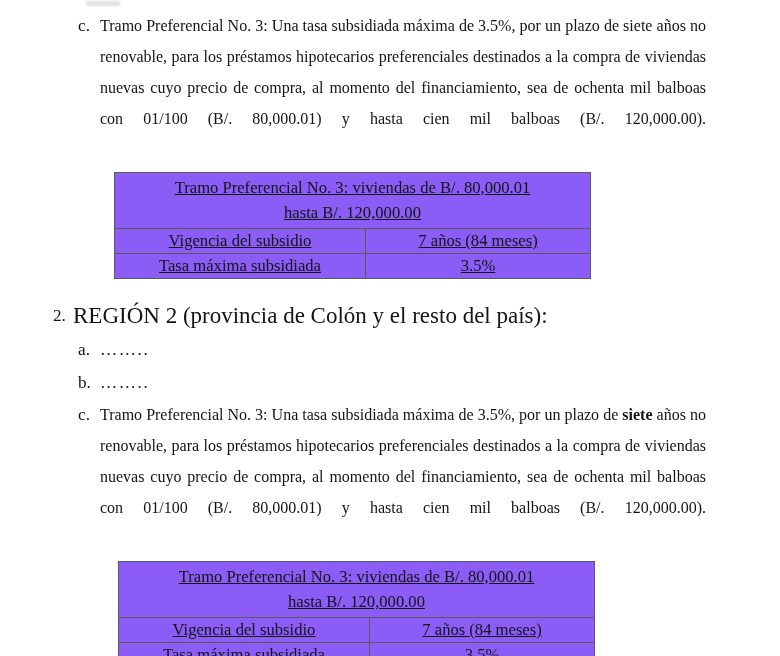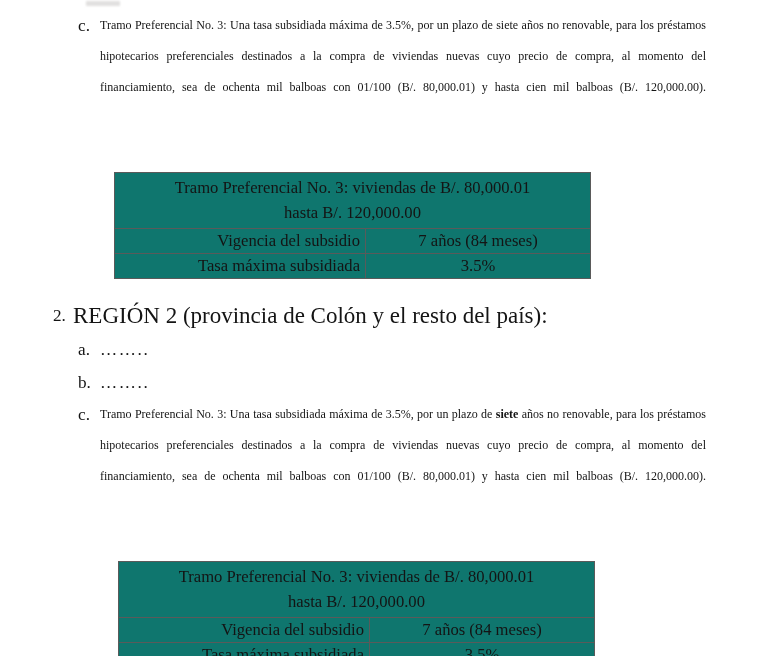--- a/index.html
+++ b/index.html
@@ -42,21 +42,21 @@
     display: block;
   }
   .marker {
     position: absolute;
     top: 0;
     font-size: 17.2px;
     line-height: 31px;
     white-space: nowrap;
   }
   .body-text {
-    font-size: 12px;
+    font-size: 16px;
     line-height: 31px;
     text-align: justify;
     text-justify: inter-word;
     hyphens: none;
     font-family: Liberation Serif, serif;
   }
   .body-text.lastline-left::after {
     content: "";
     display: inline-block;
     width: 100%;
@@ -98,37 +98,38 @@
     line-height: 31px;
     letter-spacing: 1.6px;
     white-space: nowrap;
   }
 
   
   .subsidy-table {
     position: absolute;
     border-collapse: collapse;
     table-layout: fixed;
-    background: #0f766e;
+    background: #8b5cf6;
+    text-decoration: underline;
   }
   .subsidy-table td {
     border: 1px solid #5a5a5a;
     font-size: 16.6px;
     line-height: 24px;
     padding: 0 5px;
     vertical-align: middle;
     white-space: nowrap;
   }
   .subsidy-table td.th-span {
     text-align: center;
     line-height: 25px;
     padding: 2px 4px 3px 4px;
     white-space: normal;
   }
-  .subsidy-table td.label-cell { text-align: right; }
+  .subsidy-table td.label-cell { text-align: center; }
   .subsidy-table td.value-cell { text-align: center; }
 
   .table-1 { left: 114px; top: 172px; width: 476px; }
   .table-2 { left: 118px; top: 561px; width: 476px; }
 
   .col-label { width: 251px; }
   .col-value { width: 225px; }
 
   b.bold-word { font-weight: bold; }
 </style>

